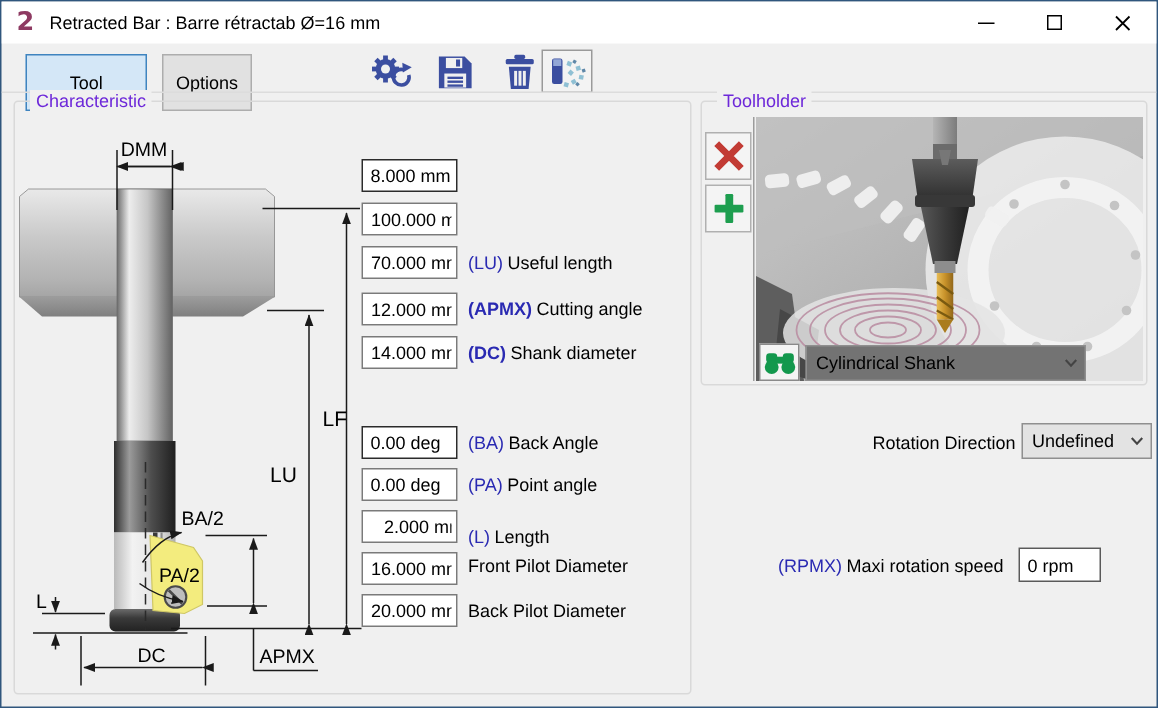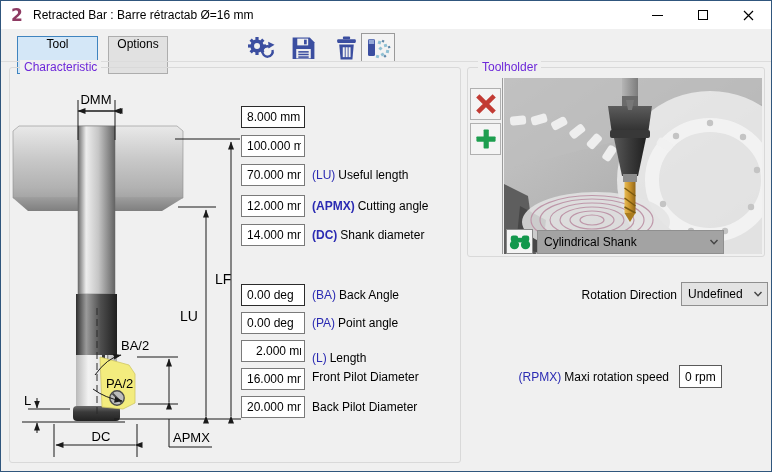--- a/index.html
+++ b/index.html
@@ -12,36 +12,36 @@
   }
   .abs { position:absolute; }
   
   .titlebar { left:0; top:0; width:770px; height:28px; background:#fff; }
   .logo { left:10px; top:4px; font-size:17px; font-weight:800; color:#8e3a62; letter-spacing:-1px; font-family:"DejaVu Sans", sans-serif; }
   .title-text { left:32px; top:7px; font-size:12px; color:#000; white-space:nowrap; }
   .winbtn { top:0; width:45px; height:28px; display:flex; align-items:center; justify-content:center; cursor:default; }
   .winbtn svg { display:block; }
   
   .toolbar-line { left:0; top:60px; width:770px; height:1px; background:#dcdcdc; }
-  .tabbtn { height:38px; border:1px solid #adadad; background:#e1e1e1; display:flex; justify-content:center; font-size:12px; }
+  .tabbtn { height:38px; border:1px solid #adadad; background:#e1e1e1; display:flex; align-items:center; justify-content:center; font-size:12px; }
   .tabbtn.active { background:#d4e7f7; border:1px solid #3f84bf; }
   .iconbtn { display:flex; align-items:center; justify-content:center; }
   .framedbtn { border:1px solid #9a9a9a; background:#f3f3f3; }
   
   .groupbox { border:1px solid #d9d9d9; border-radius:3px; }
   .grouplabel { position:absolute; top:-8px; left:10px; background:#f0f0f0; padding:0 4px; font-size:12px; color:#6d28d9; }
   
   .field { position:absolute; width:64px; height:22px; border:1px solid #7a7a7a; background:#fff;
            font-family:"Liberation Sans", sans-serif; font-size:12px; color:#000; padding:0 3px 0 5px; overflow:hidden; white-space:nowrap; }
   .field.focused { border:1px solid #2b2b2b; }
   .flabel { position:absolute; left:311px; height:22px; line-height:22px; font-size:12px; white-space:nowrap; color:#000; }
   .code { color:#2a2ab2; margin-right:3px; }
   .code.bold { font-weight:bold; }
   
-  .dropdown { position:absolute; border:1px solid #8f8f8f; background:#a3a3a3; display:flex; align-items:center; font-size:12px; }
+  .dropdown { position:absolute; border:1px solid #8f8f8f; background:#737373; display:flex; align-items:center; font-size:12px; }
   .dropdown .dd-text { flex:1; padding-left:6px; white-space:nowrap; overflow:hidden; }
   .dropdown .dd-chevron { width:18px; display:flex; justify-content:center; }
   .dropdown.gray { background:#e3e3e3; }
   
   .rlabel { position:absolute; text-align:right; font-size:12px; white-space:nowrap; }
   
   .sqbtn { position:absolute; border:1px solid #b0b0b0; background:#f4f4f4; display:flex; align-items:center; justify-content:center; }
   svg text { font-family:"Liberation Sans", sans-serif; }
 </style>
 </head>
@@ -386,15 +386,15 @@
     <span class="dd-chevron">
       <svg width="12" height="12" viewBox="0 0 12 12">
           <polyline points="2.5,4 6,7.8 9.5,4" fill="none" stroke="#444" stroke-width="1.4"></polyline>
         </svg>
     </span>
   </div>
 
   <div class="rlabel" style="left:480px;top:369px;width:188px;">
     <span class="code">(RPMX)</span><span>Maxi rotation speed</span>
   </div>
-  <input class="field abs" style="left: 678px; top: 364px; width: 43px; height: 23px; border-color: rgb(90, 90, 90);" readonly="" value="0 rpm">
+  <input class="field abs" style="left: 678px; top: 364px; width: 55px; height: 23px; border-color: rgb(90, 90, 90);" readonly="" value="0 rpm">
 
 </div>
 
 </body></html>

